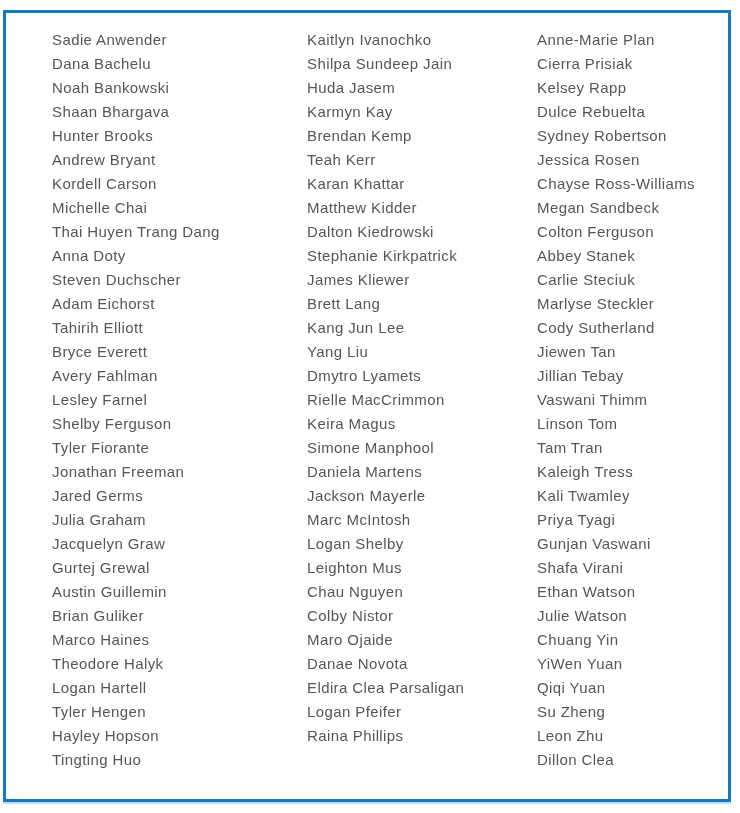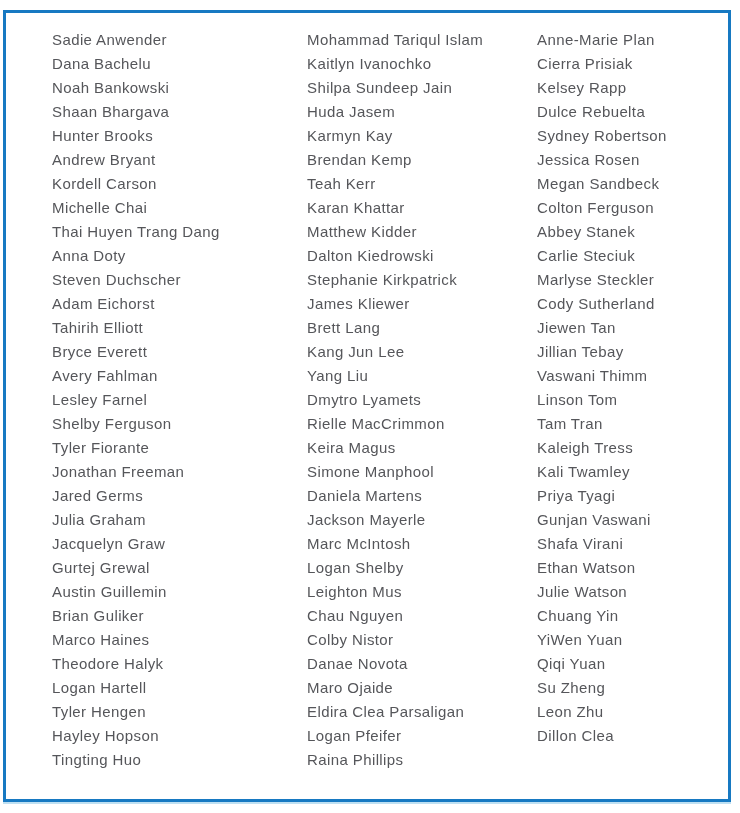--- a/index.html
+++ b/index.html
@@ -84,21 +84,20 @@
           <div class="name-row">Austin Guillemin</div>
           <div class="name-row">Brian Guliker</div>
           <div class="name-row">Marco Haines</div>
           <div class="name-row">Theodore Halyk</div>
           <div class="name-row">Logan Hartell</div>
           <div class="name-row">Tyler Hengen</div>
           <div class="name-row">Hayley Hopson</div>
           <div class="name-row">Tingting Huo</div>
         </div>
       <div class="column column-2">
-          <div class="name-row">Mohammad Tariqul Islam</div>
           <div class="name-row">Kaitlyn Ivanochko</div>
           <div class="name-row">Shilpa Sundeep Jain</div>
           <div class="name-row">Huda Jasem</div>
           <div class="name-row">Karmyn Kay</div>
           <div class="name-row">Brendan Kemp</div>
           <div class="name-row">Teah Kerr</div>
           <div class="name-row">Karan Khattar</div>
           <div class="name-row">Matthew Kidder</div>
           <div class="name-row">Dalton Kiedrowski</div>
           <div class="name-row">Stephanie Kirkpatrick</div>
@@ -110,33 +109,34 @@
           <div class="name-row">Rielle MacCrimmon</div>
           <div class="name-row">Keira Magus</div>
           <div class="name-row">Simone Manphool</div>
           <div class="name-row">Daniela Martens</div>
           <div class="name-row">Jackson Mayerle</div>
           <div class="name-row">Marc McIntosh</div>
           <div class="name-row">Logan Shelby</div>
           <div class="name-row">Leighton Mus</div>
           <div class="name-row">Chau Nguyen</div>
           <div class="name-row">Colby Nistor</div>
+          <div class="name-row">Maro Ojaide</div>
           <div class="name-row">Danae Novota</div>
-          <div class="name-row">Maro Ojaide</div>
           <div class="name-row">Eldira Clea Parsaligan</div>
           <div class="name-row">Logan Pfeifer</div>
           <div class="name-row">Raina Phillips</div>
         </div>
       <div class="column column-3">
           <div class="name-row">Anne-Marie Plan</div>
           <div class="name-row">Cierra Prisiak</div>
           <div class="name-row">Kelsey Rapp</div>
           <div class="name-row">Dulce Rebuelta</div>
           <div class="name-row">Sydney Robertson</div>
           <div class="name-row">Jessica Rosen</div>
+          <div class="name-row">Chayse Ross-Williams</div>
           <div class="name-row">Megan Sandbeck</div>
           <div class="name-row">Colton Ferguson</div>
           <div class="name-row">Abbey Stanek</div>
           <div class="name-row">Carlie Steciuk</div>
           <div class="name-row">Marlyse Steckler</div>
           <div class="name-row">Cody Sutherland</div>
           <div class="name-row">Jiewen Tan</div>
           <div class="name-row">Jillian Tebay</div>
           <div class="name-row">Vaswani Thimm</div>
           <div class="name-row">Linson Tom</div>

